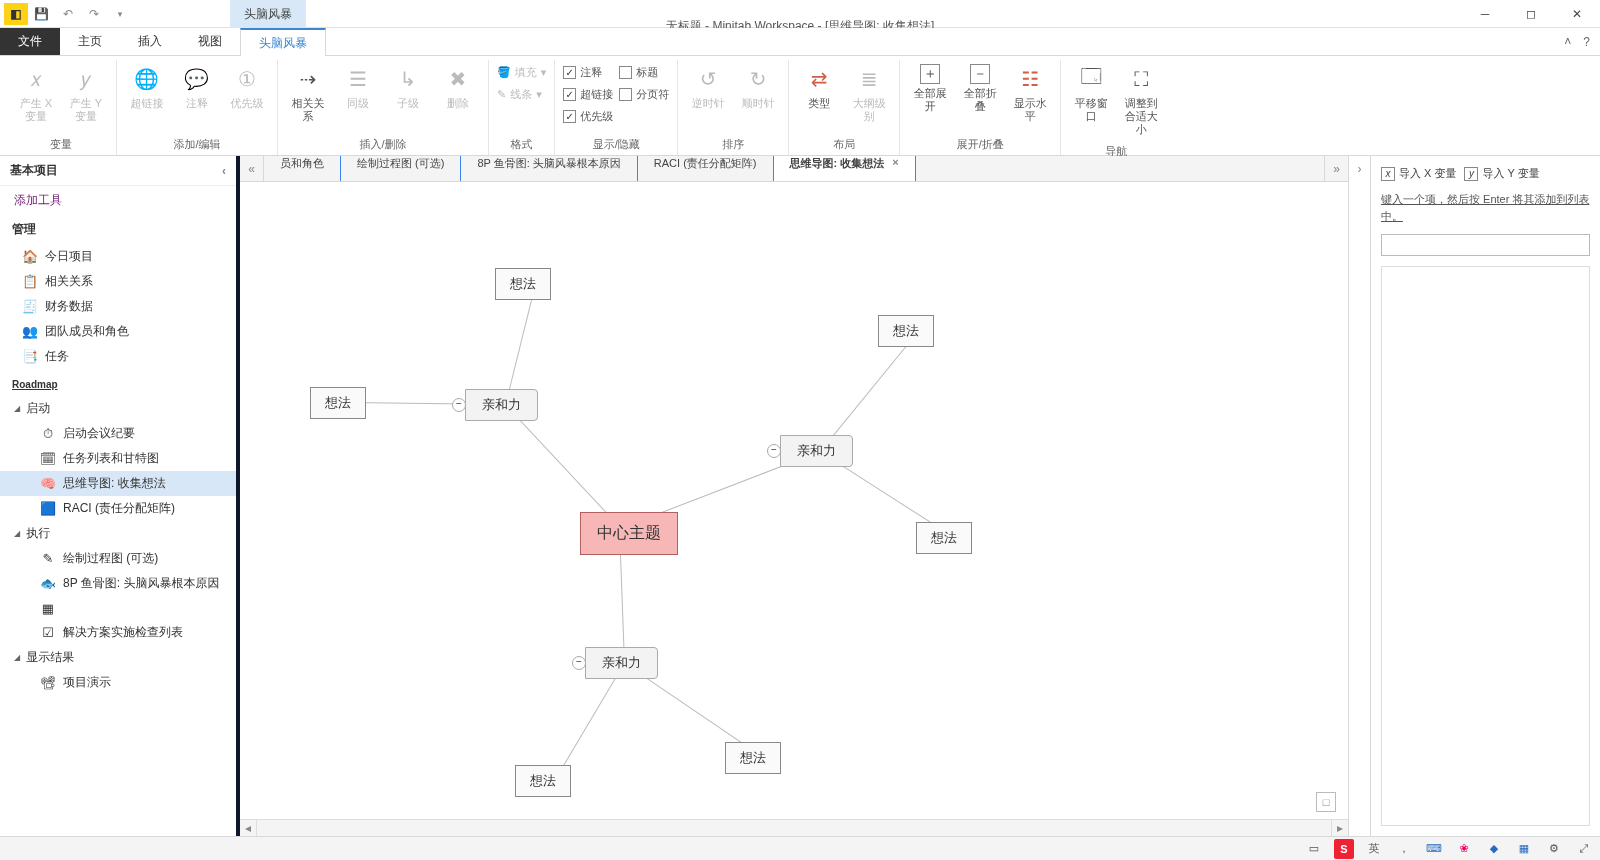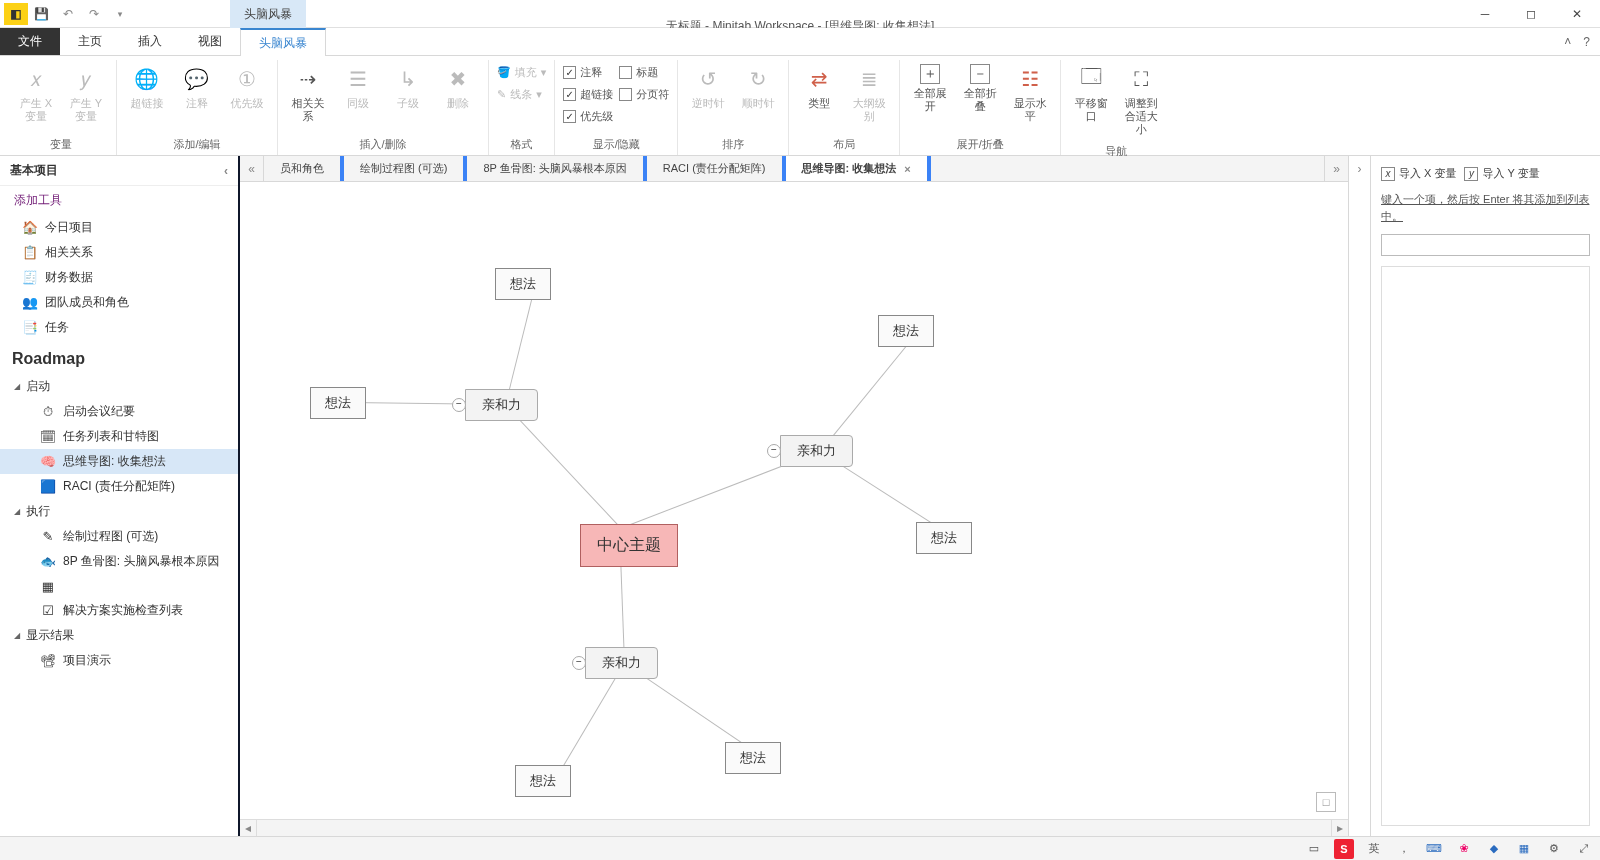--- a/index.html
+++ b/index.html
@@ -35,37 +35,37 @@
 .vlist { display: flex; flex-direction: column; gap: 2px; padding-top: 2px; }
 .vlist .vi { display: flex; align-items: center; gap: 4px; font-size: 11px; color: #555; height: 20px; cursor: pointer; }
 .vlist .vi.disabled { color: #bbb; }
 .chk { width: 13px; height: 13px; border: 1px solid #888; display: inline-flex; align-items: center; justify-content: center; font-size: 10px; }
 .chk.on::after { content: "✓"; color: #333; }
 
 
 .main { flex: 1; display: flex; min-height: 0; }
 
 
-.sidebar { width: 240px; border-right: 2px solid #0f172a; background: #fff; display: flex; flex-direction: column; overflow: hidden; }
+.sidebar { width: 240px; border-right: 4px solid #0f172a; background: #fff; display: flex; flex-direction: column; overflow: hidden; }
 .sidebar .hdr { height: 30px; display: flex; align-items: center; justify-content: space-between; padding: 0 10px; font-weight: 600; border-bottom: 1px solid #eee; }
 .sidebar .hdr .col { color: #888; cursor: pointer; }
 .sidebar .link { padding: 6px 14px; color: #701a75; cursor: pointer; }
 .sidebar .sechead { padding: 6px 12px; font-weight: 600; color: #333; }
-.sidebar .sechead.big { font-size: 16px; padding-top: 10px; }
+.sidebar .sechead.big { font-size: 10px; padding-top: 10px; text-decoration: underline; }
 .sidebar .li { display: flex; align-items: center; gap: 7px; padding: 4px 16px 4px 22px; cursor: pointer; }
 .sidebar .li.sub { padding-left: 40px; }
 .sidebar .li.sel { background: #d7e7f7; }
 .sidebar .gr { display: flex; align-items: center; gap: 6px; padding: 4px 14px; cursor: pointer; color: #333; }
 .sidebar .gr::before { content: "◢"; font-size: 8px; color: #666; transform: rotate(0deg); }
 .iconbox { width: 16px; height: 16px; display: inline-flex; align-items: center; justify-content: center; font-size: 13px; }
 
 
 .docarea { flex: 1; display: flex; flex-direction: column; min-width: 0; }
 .doctabs { height: 26px; background: #f4f4f4; border-bottom: 1px solid #d8d8d8; display: flex; align-items: stretch; }
-.doctabs .dt { padding: 0 16px; display: flex; align-items: center; border-right: 4px solid #3b82f6; font-size: 11px; color: #444; cursor: pointer; background: #f4f4f4; }
+.doctabs .dt { padding: 0 16px; display: flex; align-items: flex-start; border-right: 1px solid #3b82f6; font-size: 11px; color: #444; cursor: pointer; background: #f4f4f4; }
 .doctabs .dt.active { background: #fff; font-weight: 600; }
 .doctabs .dt .close { margin-left: 8px; color: #888; }
 .doctabs .nav { width: 24px; display: flex; align-items: center; justify-content: center; color: #888; cursor: pointer; border-right: 1px solid #d8d8d8; }
 .doctabs .nav.right { border-right: none; border-left: 1px solid #d8d8d8; margin-left: auto; }
 
 
 .canvaswrap { flex: 1; position: relative; background: #fff; overflow: hidden; }
 .canvas { position: absolute; inset: 0; }
 .node { position: absolute; border: 1px solid #888; background: #fafafa; padding: 6px 14px; font-size: 13px; text-align: center; }
 .node.center { background: #f7b7b7; border-color: #b06060; font-size: 16px; padding: 10px 16px; }
@@ -273,20 +273,21 @@
 </div>
 
 <div class="main">
 
   <div class="sidebar">
     <div class="hdr">
         <span>基本项目</span>
         <span class="col">‹</span>
       </div>
     <div class="link">添加工具</div>
+    <div class="sechead">管理</div>
     <div id="list-manage">
         <div class="li">
           <span class="iconbox">🏠</span>
           <span>今日项目</span>
         </div>
         <div class="li">
           <span class="iconbox">📋</span>
           <span>相关关系</span>
         </div>
         <div class="li">
@@ -382,21 +383,21 @@
       <div class="canvas" id="canvas">
           <div class="wire" style="left: 385px; top: 481px; width: 169.189px; transform: rotate(34.1597deg);"></div>
           <div class="wire" style="left: 385px; top: 481px; width: 137.201px; transform: rotate(120.677deg);"></div>
           <div class="wire" style="left: 580px; top: 269px; width: 161.447px; transform: rotate(32.6073deg);"></div>
           <div class="wire" style="left: 580px; top: 269px; width: 154.932px; transform: rotate(-50.7626deg);"></div>
           <div class="wire" style="left: 265px; top: 223px; width: 155.013px; transform: rotate(-179.261deg);"></div>
           <div class="wire" style="left: 265px; top: 223px; width: 124.664px; transform: rotate(-76.0752deg);"></div>
           <div class="wire" style="left: 380px; top: 346px; width: 135.093px; transform: rotate(87.8789deg);"></div>
           <div class="wire" style="left: 380px; top: 346px; width: 214.311px; transform: rotate(-21.0567deg);"></div>
           <div class="wire" style="left: 380px; top: 346px; width: 168.386px; transform: rotate(-133.075deg);"></div>
-          <div class="node center" style="left: 340px; top: 342px;">中心主题</div>
+          <div class="node center" style="left: 340px; top: 330px;">中心主题</div>
           <div class="node aff" style="left: 225px; top: 207px;">亲和力</div>
           <div class="node aff" style="left: 540px; top: 253px;">亲和力</div>
           <div class="node aff" style="left: 345px; top: 465px;">亲和力</div>
           <div class="node " style="left: 255px; top: 86px;">想法</div>
           <div class="node " style="left: 70px; top: 205px;">想法</div>
           <div class="node " style="left: 638px; top: 133px;">想法</div>
           <div class="node " style="left: 676px; top: 340px;">想法</div>
           <div class="node " style="left: 275px; top: 583px;">想法</div>
           <div class="node " style="left: 485px; top: 560px;">想法</div>
         </div>

